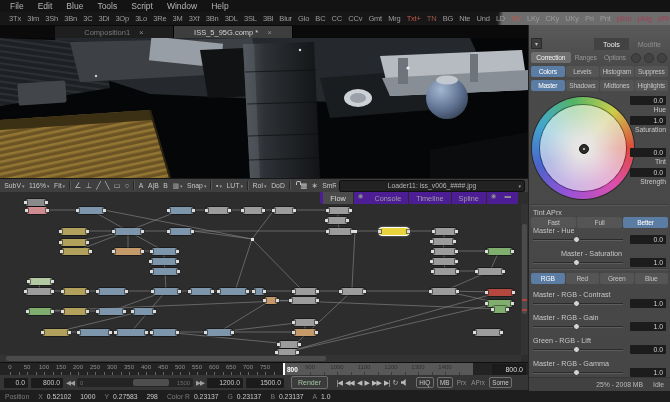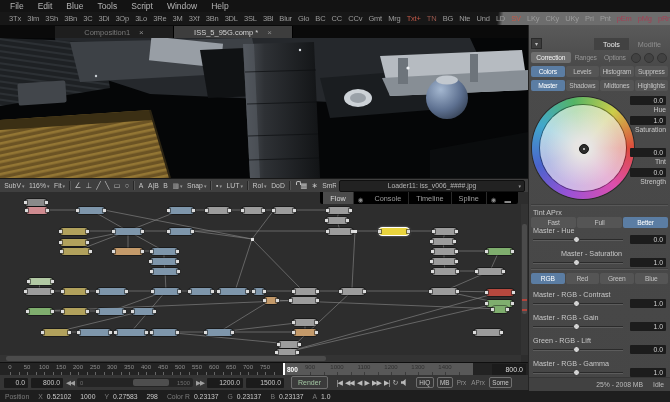--- a/index.html
+++ b/index.html
@@ -44,22 +44,22 @@
                 border:1px solid #c0c0c0;border-bottom:none;border-radius:2px 2px 0 0}
   #loaderbar{position:absolute;left:336px;top:178px;width:192px;height:14px;background:#3f3f3f;
              border-top:1px solid #181818;display:flex;align-items:center;padding:1.5px 3px;box-sizing:border-box}
   #loaderbox{flex:1;height:10px;background:#222;border:1px solid #101010;border-radius:2px;
              display:flex;align-items:center;justify-content:center;color:#b6b6b6;font-size:6.8px;position:relative}
   #loaderbox .crt{position:absolute;right:3px}
 
   
   #flow{position:absolute;left:0;top:192px;width:528px;height:170px;background:#2d2d2d;overflow:hidden}
   #edges{position:absolute;left:0;top:0}
-  #flowtabs{position:absolute;right:10px;top:0;height:12px;display:flex;align-items:flex-end;
-            background:#000000;border-radius:0 0 2px 2px;padding:0 3px}
+  #flowtabs{position:absolute;right:10px;top:0;height:12px;display:flex;align-items:flex-start;
+            background:#4c1d95;border-radius:0 0 2px 2px;padding:0 3px}
   .ftab{font-size:7.3px;color:#9d9d9d;padding:0 7px;height:12px;display:flex;align-items:center;
         border-right:1px solid #2a2a2a}
   .ftab.active{background:#4b4b4b;color:#dadada}
   .ficon{font-size:6.5px;color:#8c8c8c;padding:0 4px}
   .node{position:absolute;height:7px;border-radius:3.5px;box-shadow:0 0 0 1px rgba(0,0,0,.4)}
   .node:before,.node:after{content:"";position:absolute;top:2px;width:3px;height:3px;background:#dcdcdc;
         outline:1px solid rgba(40,40,40,.6)}
   .node:before{left:-1px}.node:after{right:-1px}
   .node.sel{box-shadow:0 0 0 1px #fff,0 0 3px #fff}
   .junc{position:absolute;width:3px;height:3px;background:#e2e2e2}

